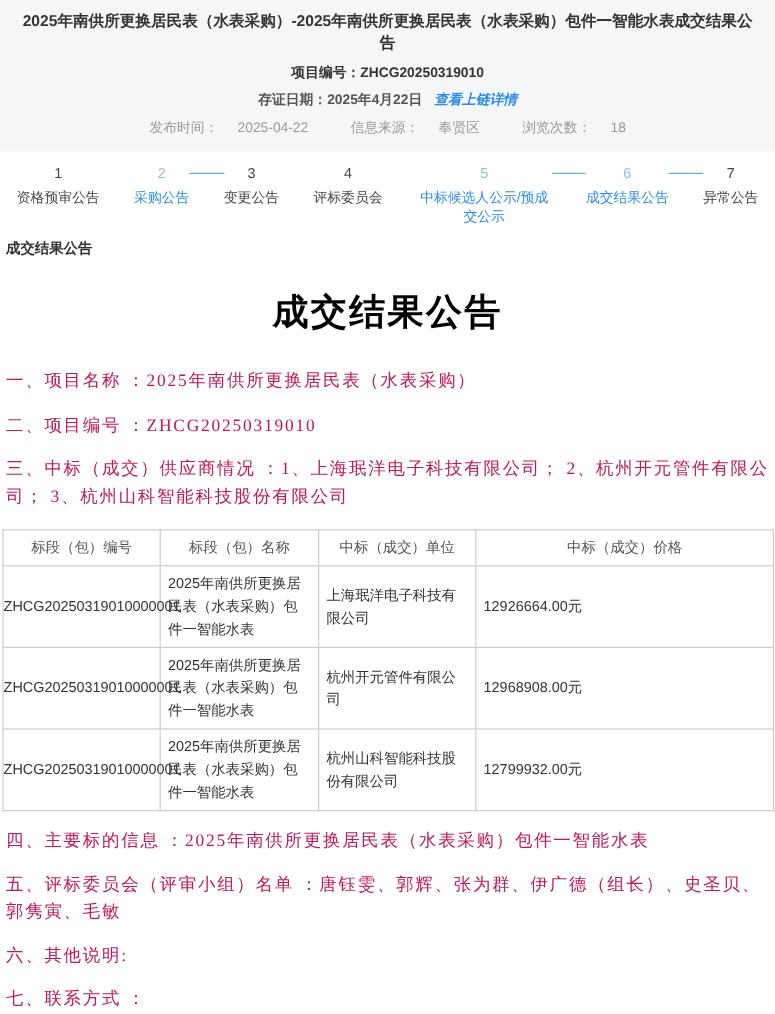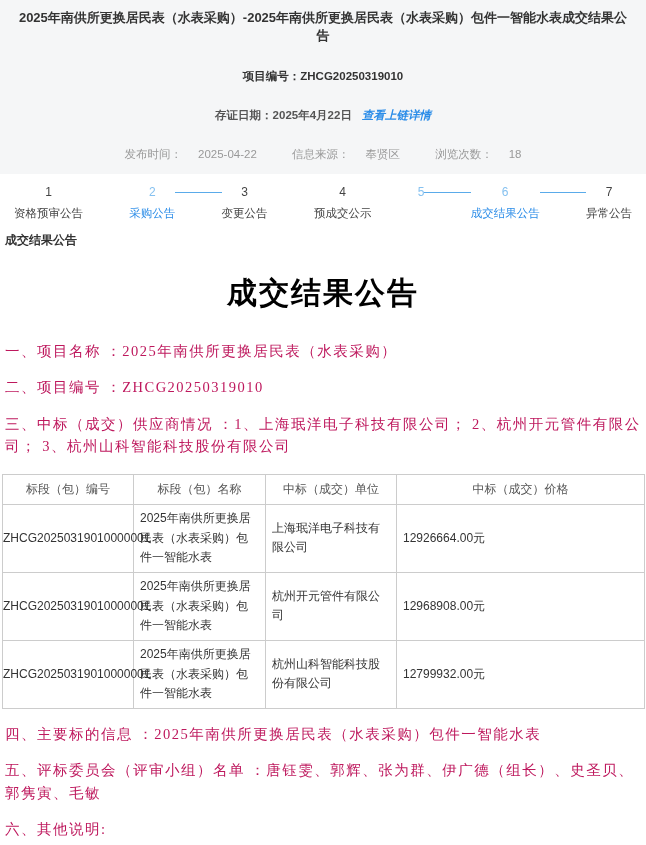--- a/index.html
+++ b/index.html
@@ -13,21 +13,21 @@
   
   .topband {
     background: #f5f6f7;
     text-align: center;
     padding: 9px 14px 12px;
   }
   .doc-title {
     font-size: 13px; font-weight: bold; color: #333;
     line-height: 1.4;
   }
-  .meta-line { margin-top: 24px; font-size: 11.5px; }
+  .meta-line { margin-top: 8px; font-size: 11.5px; }
   .meta-proj { font-weight: bold; color: #333; }
   .meta-cert { color: #555; font-weight: bold; }
   .chain-link { color: #2a8ce8; font-weight: bold; margin-left: 10px; cursor: pointer; font-style: italic; }
   .meta-pub { color: #999; font-weight: normal; }
   .meta-pub span { margin: 0 8px; text-align: right; }
 
   
   .steps {
     display: flex; align-items: flex-start;
     padding: 10px 14px 0;
@@ -112,25 +112,26 @@
     <div class="step-label">采购公告</div>
   </div>
   <div class="connector on"></div>
   <div class="step">
     <div class="step-num">3</div>
     <div class="step-label">变更公告</div>
   </div>
   <div class="connector"></div>
   <div class="step">
     <div class="step-num">4</div>
-    <div class="step-label">预成交公示</div>
+    <div class="step-label">评标委员会</div>
   </div>
   <div class="connector"></div>
   <div class="step active step5">
     <div class="step-num">5</div>
+    <div class="step-label">中标候选人公示/预成交公示</div>
   </div>
   <div class="connector on"></div>
   <div class="step active">
     <div class="step-num">6</div>
     <div class="step-label">成交结果公告</div>
   </div>
   <div class="connector on"></div>
   <div class="step">
     <div class="step-num">7</div>
     <div class="step-label">异常公告</div>

